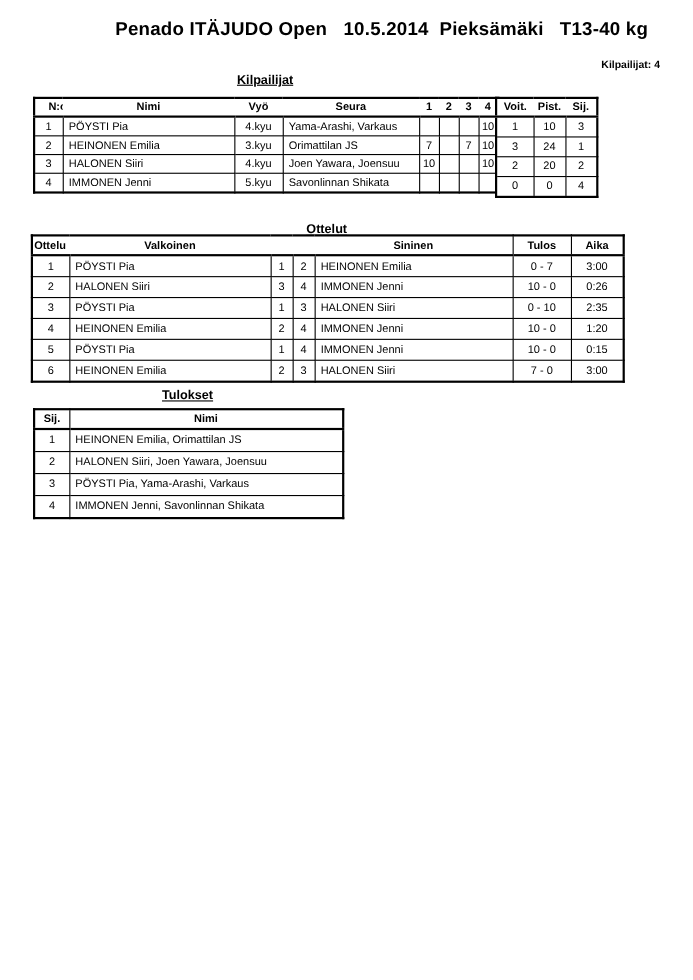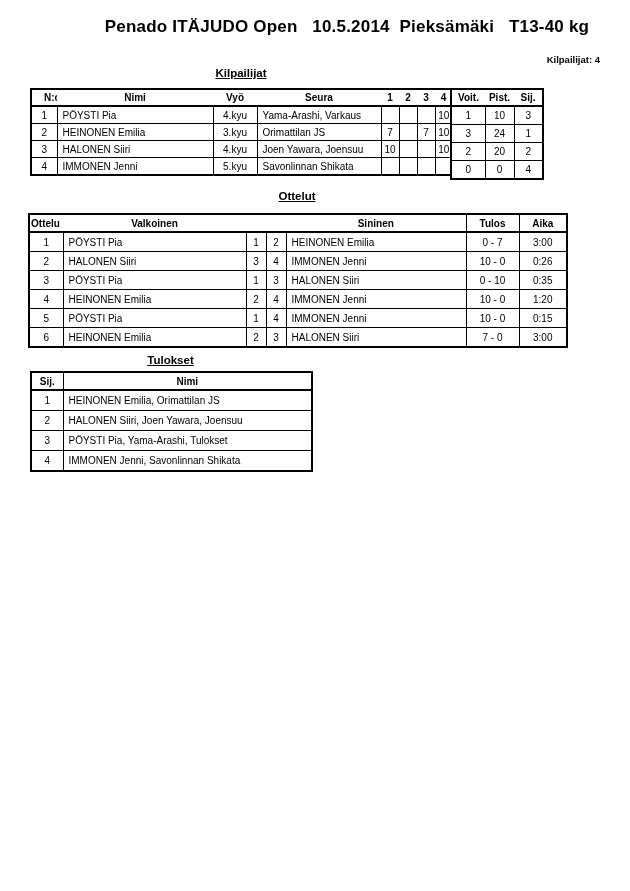--- a/index.html
+++ b/index.html
@@ -13,21 +13,21 @@
     font-size:17px;font-weight:bold;white-space:pre;letter-spacing:.2px;padding-left:32px;
   }
   .count{
     top:54px;left:330px;width:270px;text-align:right;
     font-size:9.5px;font-weight:bold;
   }
   .sec-heading{
     font-size:11.5px;font-weight:bold;text-align:center;text-decoration:underline;
   }
   .h-kilpailijat{top:67px;left:30px;width:422px;}
-  .h-ottelut{top:190px;left:28px;width:538px;}
+  .h-ottelut{top:203px;left:28px;width:538px;}
   .h-tulokset{top:354px;left:30px;width:281px;}
 
   table{border-collapse:collapse;table-layout:fixed;background:#fff;}
   .t{border:2px solid #000;}
   .t th{
     border:none;border-bottom:2px solid #000;
     font-size:10px;font-weight:bold;height:15px;
     padding:0 2px;text-align:center;overflow:hidden;white-space:nowrap;
   }
   .t td{
@@ -212,21 +212,21 @@
         <td class="num">10 - 0</td>
         <td class="num">0:26</td>
       </tr>
       <tr>
         <td class="num">3</td>
         <td class="name">PÖYSTI Pia</td>
         <td class="num">1</td>
         <td class="num">3</td>
         <td class="name">HALONEN Siiri</td>
         <td class="num">0 - 10</td>
-        <td class="num">0:35</td>
+        <td class="num">2:35</td>
       </tr>
       <tr>
         <td class="num">4</td>
         <td class="name">HEINONEN Emilia</td>
         <td class="num">2</td>
         <td class="num">4</td>
         <td class="name">IMMONEN Jenni</td>
         <td class="num">10 - 0</td>
         <td class="num">1:20</td>
       </tr>
@@ -269,20 +269,20 @@
   <tr>
         <td class="num">1</td>
         <td class="name">HEINONEN Emilia, Orimattilan JS</td>
       </tr>
       <tr>
         <td class="num">2</td>
         <td class="name">HALONEN Siiri, Joen Yawara, Joensuu</td>
       </tr>
       <tr>
         <td class="num">3</td>
-        <td class="name">PÖYSTI Pia, Yama-Arashi, Tulokset</td>
+        <td class="name">PÖYSTI Pia, Yama-Arashi, Varkaus</td>
       </tr>
       <tr>
         <td class="num">4</td>
         <td class="name">IMMONEN Jenni, Savonlinnan Shikata</td>
       </tr>
     </tbody>
 </table>
 
 </body></html>

